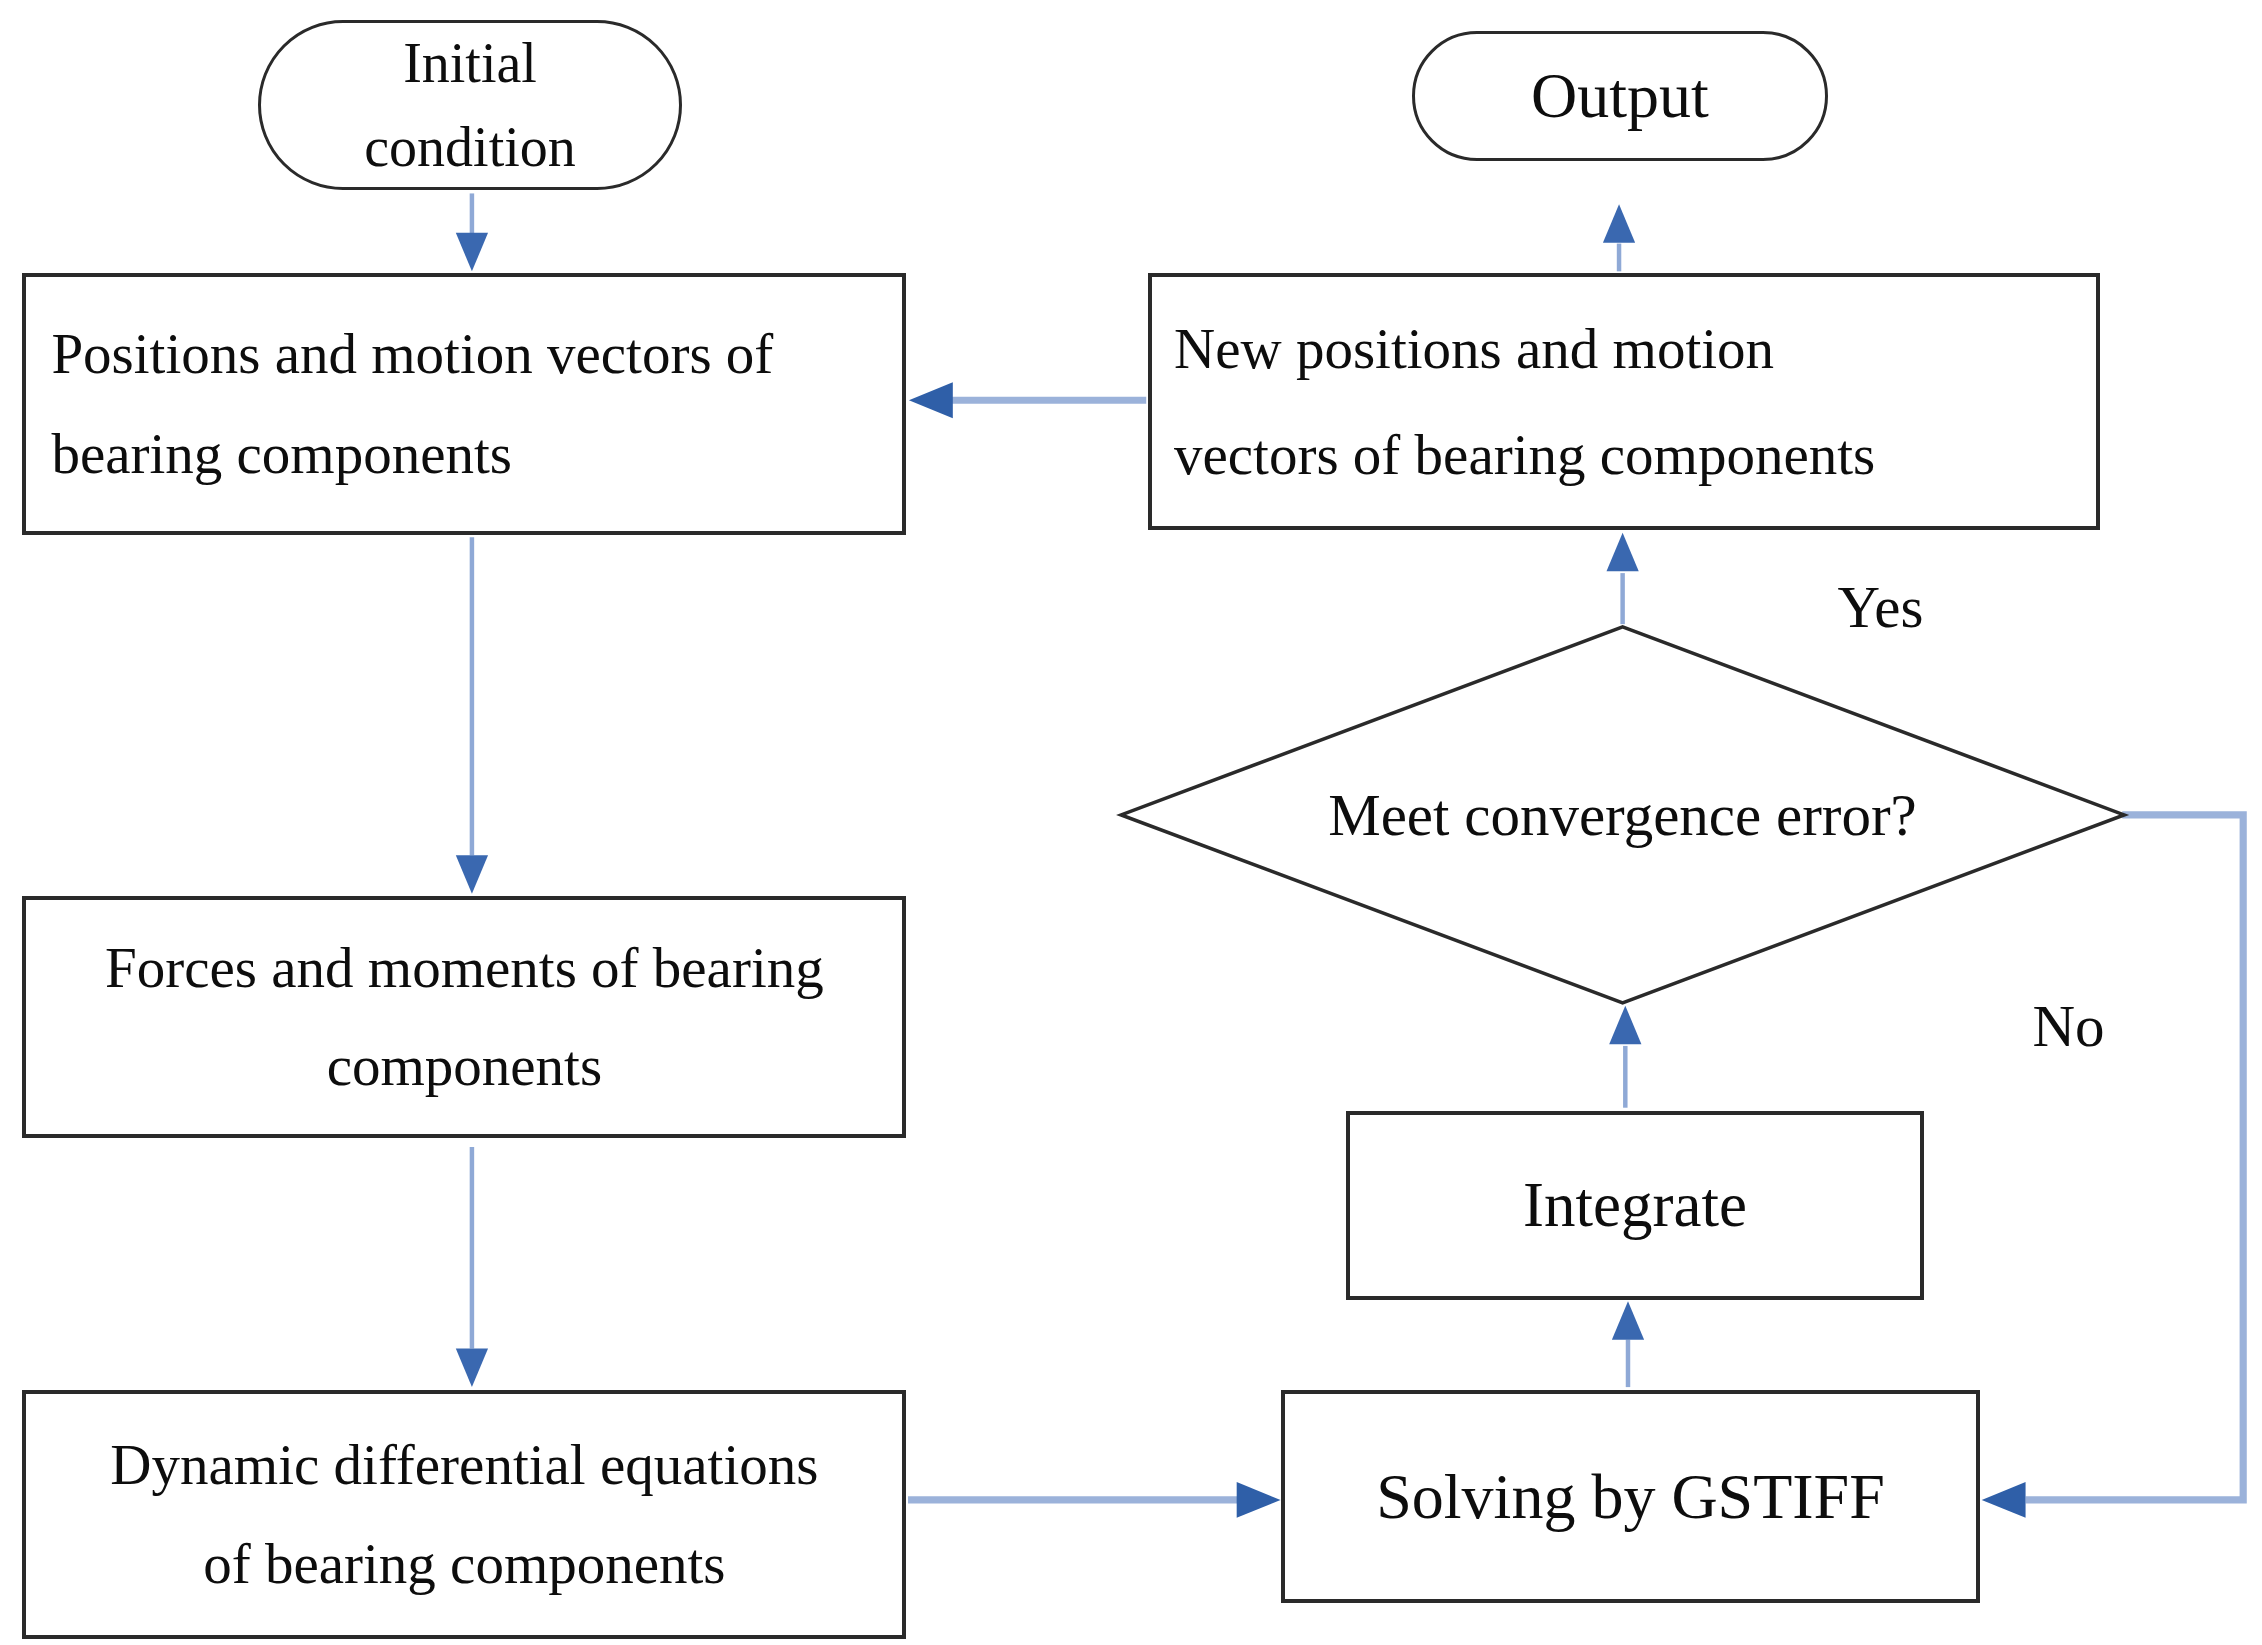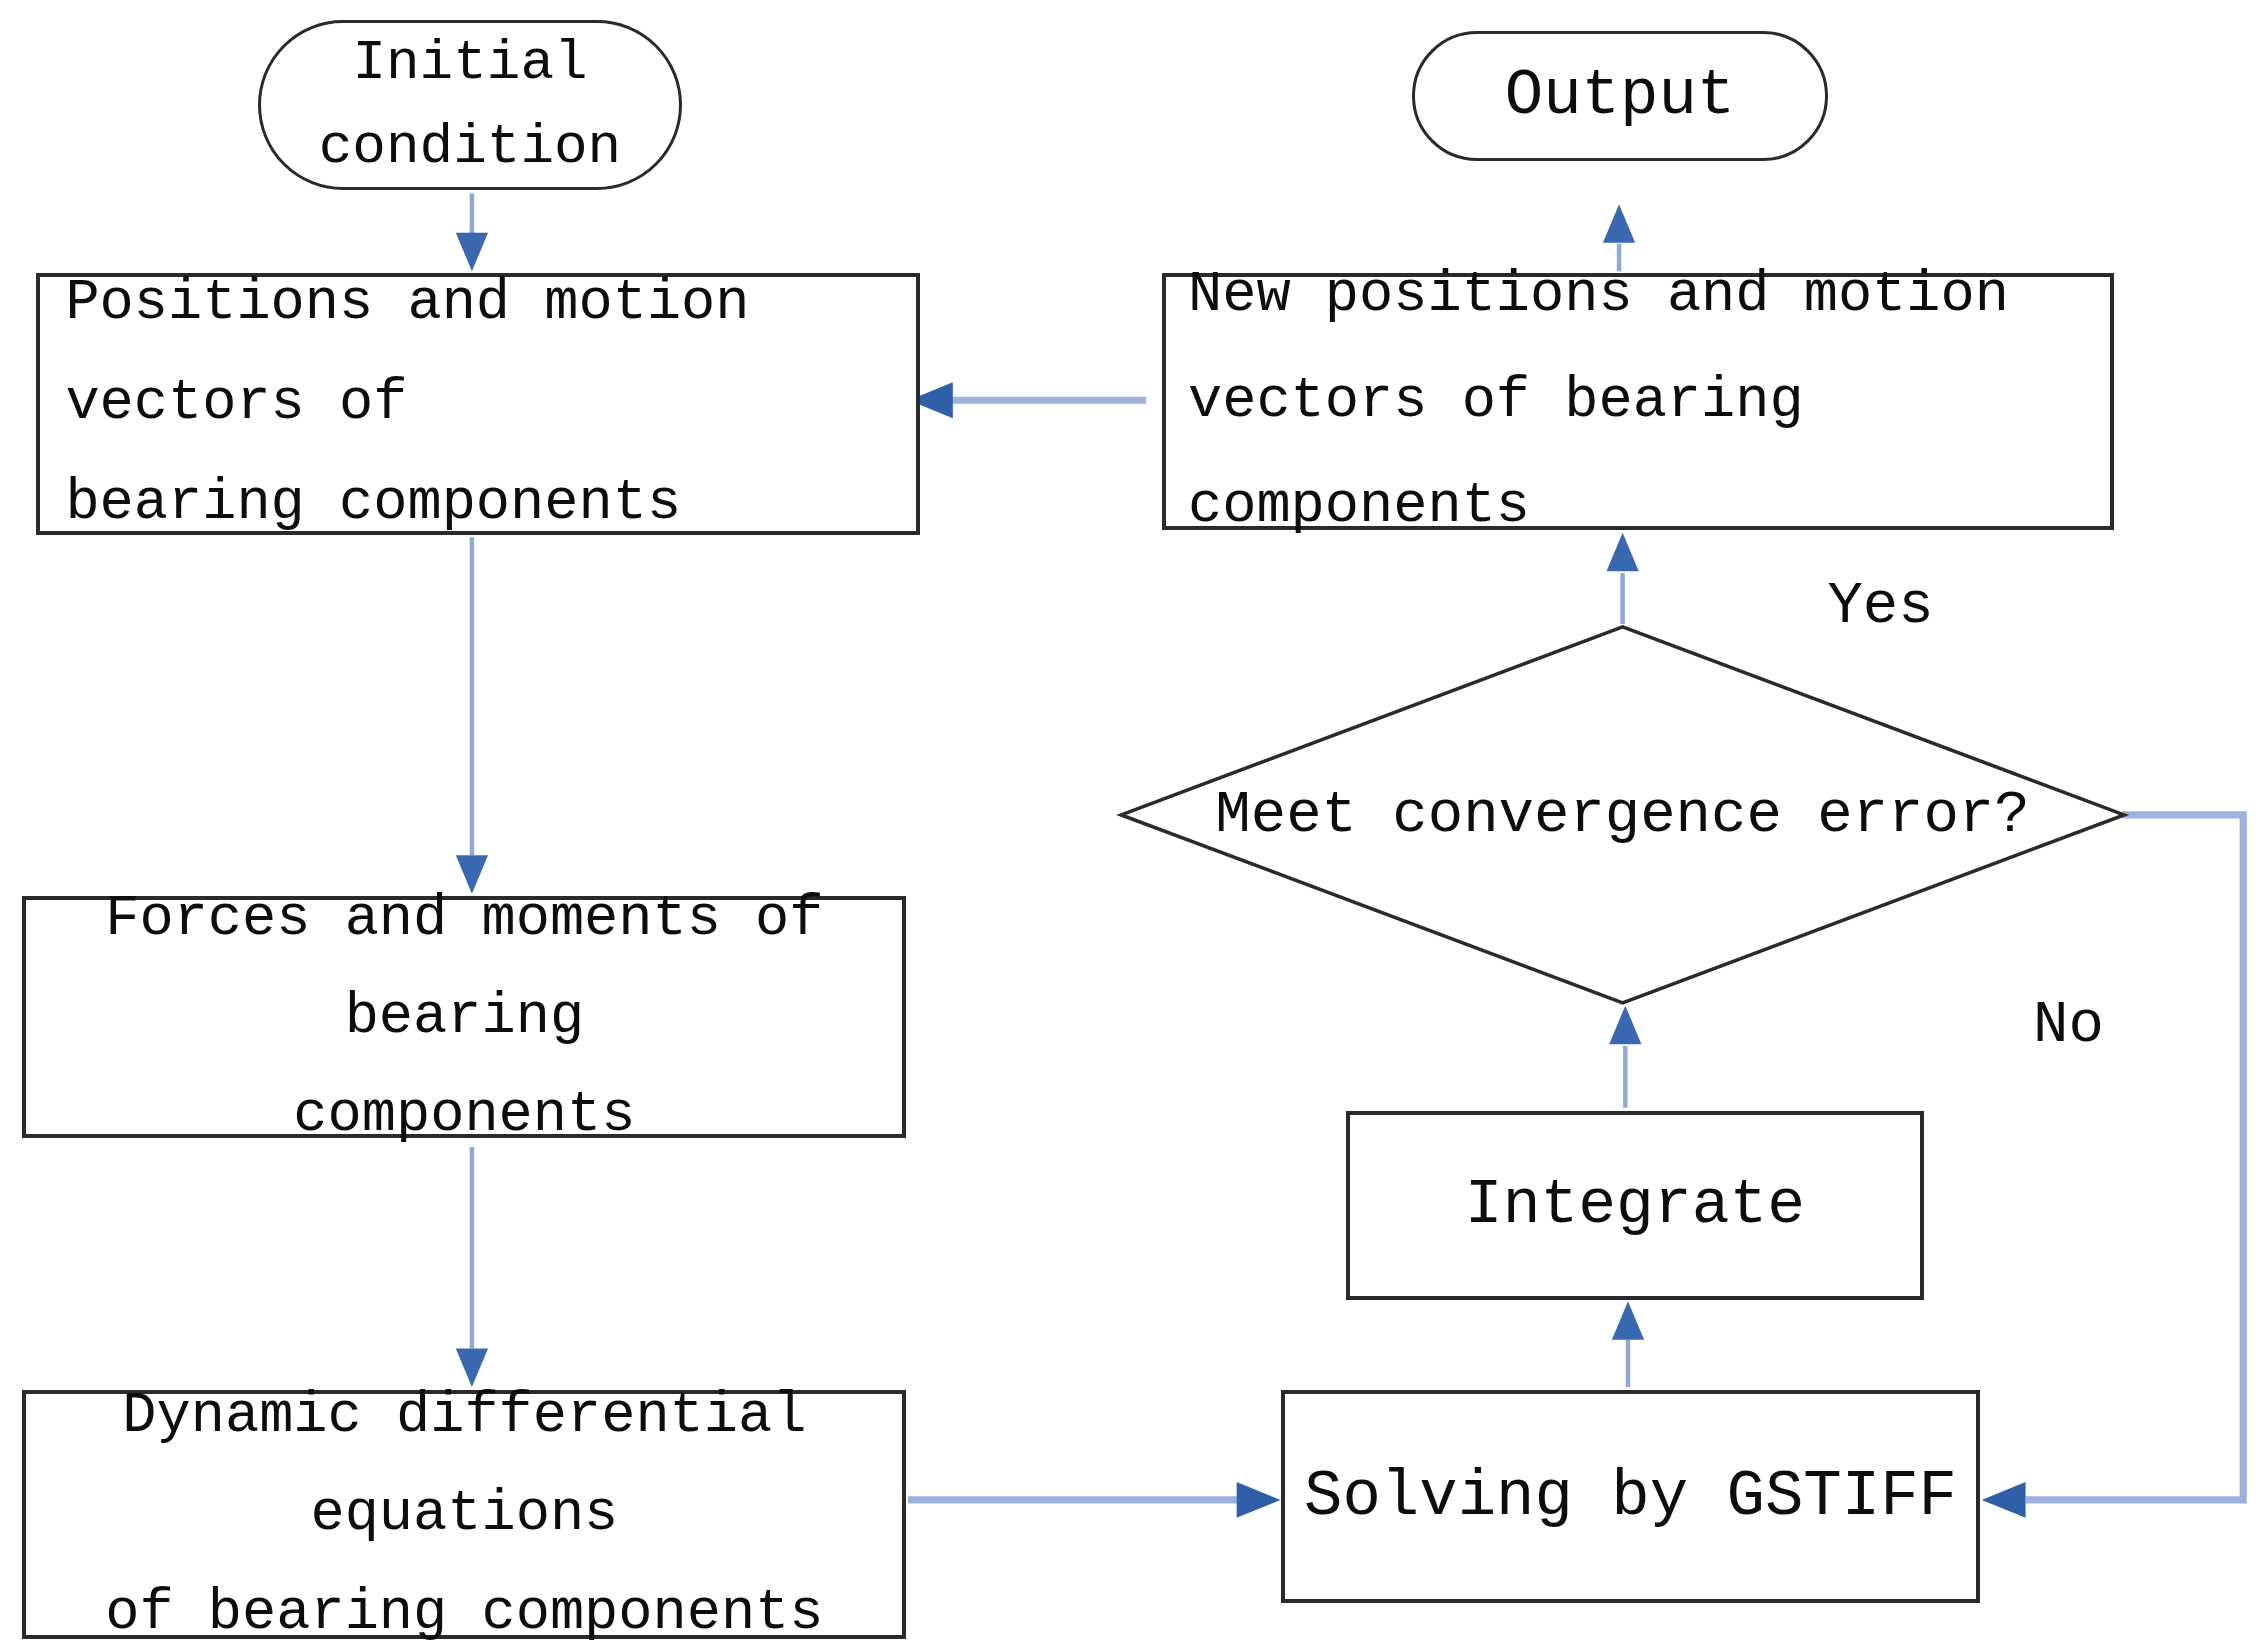--- a/index.html
+++ b/index.html
@@ -1,39 +1,39 @@
 <!DOCTYPE html>
 <html style="--arrow-shaft: #8fa9d6; --arrow-head: #3a68b0; --thick-shaft: #9bb2da; --thick-head: #2f5fa8; --border: #2a2a2a; --text: #0d0d0d; --bg: #ffffff;font-size:14.3px"><head>
 <meta charset="utf-8">
 <style>
   html,body{margin:0;padding:0;background:#fff;}
   #canvas{
     position:relative;
     width:2262px;height:1645px;
     background:var(--bg,#ffffff);
-    font-family:Liberation Mono, monospace;
+    font-family:Liberation Serif, serif;
     color:var(--text,#0d0d0d);
     overflow:hidden;
     border-radius:28px;
   }
   #connectors{position:absolute;left:0;top:0;z-index:1;}
   .shaft{stroke:var(--arrow-shaft,#8fa9d6);stroke-width:5;fill:none;}
   .shaft-thick{stroke:var(--thick-shaft,#9bb2da);stroke-width:8;fill:none;}
   .head{fill:var(--arrow-head,#3a68b0);stroke:none;}
   .head-thick{fill:var(--thick-head,#2f5fa8);stroke:none;}
   .diamond-shape{fill:#ffffff;stroke:var(--border,#2a2a2a);stroke-width:4;}
 
   .node{
     position:absolute;z-index:2;background:#ffffff;
     display:flex;flex-direction:column;justify-content:center;align-items:center;
     box-sizing:border-box;text-align:center;
   }
   .terminator{border:3.6px solid var(--border,#2a2a2a);border-radius:85px;}
   .process{border:4.5px solid var(--border,#2a2a2a);}
-  .left-align{align-items:flex-start;text-align:left;margin-left:14px;}
+  .left-align{align-items:flex-start;text-align:left;}
   .node .line{display:block;}
 
   #node-initial{left:258px;top:19.7px;width:424px;height:170px;font-size:56px;line-height:1.5;}
   #node-positions{left:22.4px;top:273px;width:884px;height:262px;font-size:57px;line-height:1.75;padding-left:25px;}
   #node-forces{left:22.4px;top:896px;width:884px;height:242px;font-size:57px;line-height:1.72;}
   #node-dynamic{left:22.4px;top:1390px;width:884px;height:249px;font-size:57px;line-height:1.72;}
   #node-new-positions{left:1148px;top:273px;width:952px;height:257px;font-size:57px;line-height:1.85;padding-left:22px;}
   #node-output{left:1412px;top:31px;width:416px;height:130px;font-size:64px;}
   #node-integrate{left:1346px;top:1111px;width:578px;height:189px;font-size:63px;}
   #node-solving{left:1281px;top:1390px;width:699px;height:213px;font-size:64px;}

